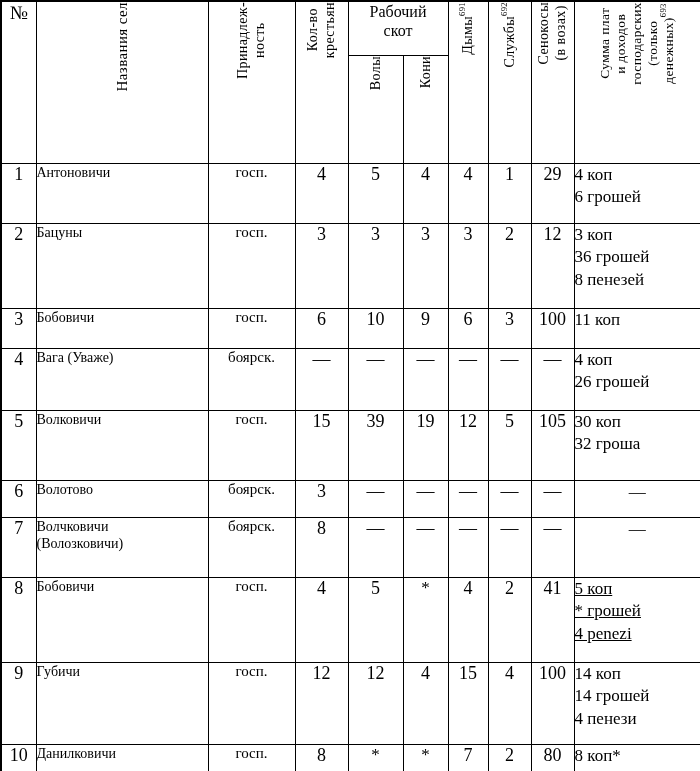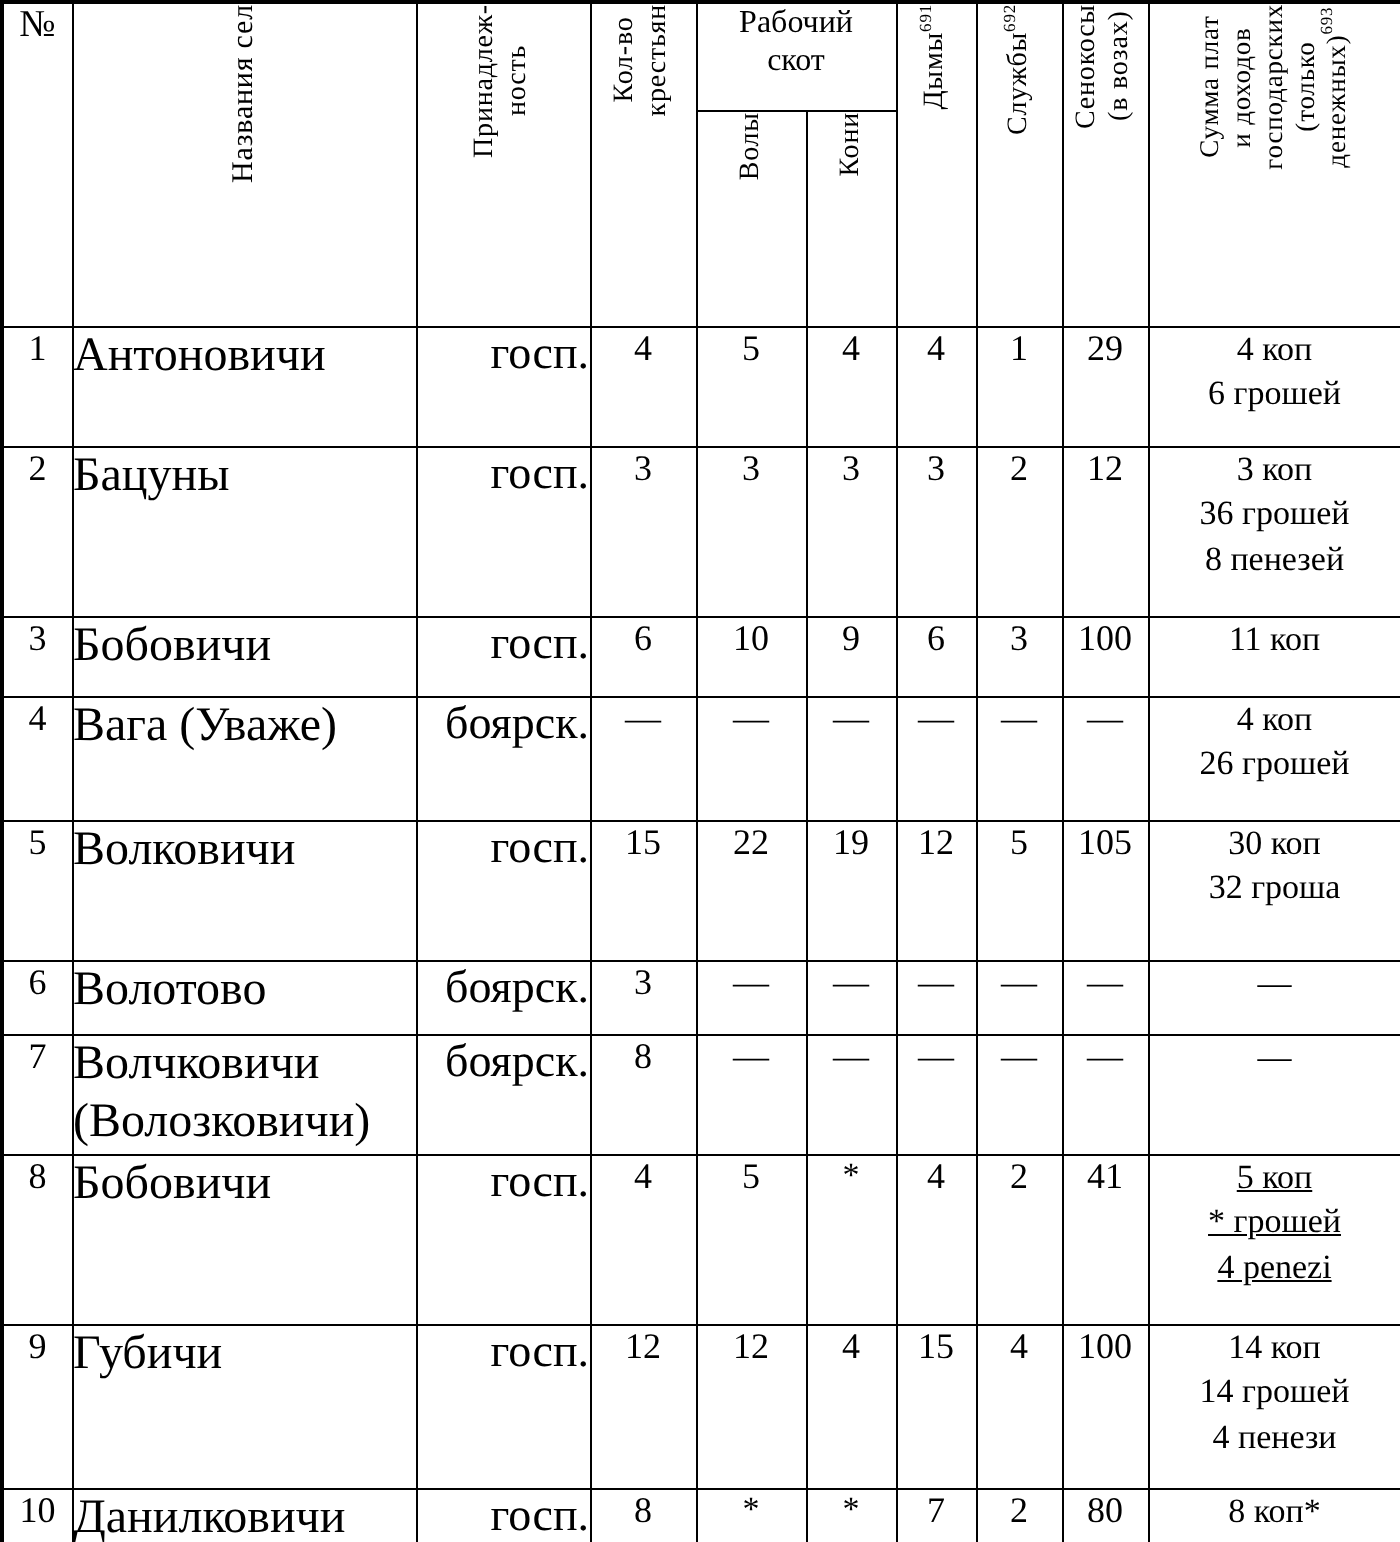--- a/index.html
+++ b/index.html
@@ -86,39 +86,39 @@
 
   
   .c-num {
     text-align: center;
     font-size: 18px;
     padding-top: 9px;
     vertical-align: top;
   }
   .c-name {
     text-align: left;
-    font-size: 24px;
+    font-size: 14px;
     padding: 9px 0 0 6px;
     line-height: 1.22;
     vertical-align: top;
   }
   .c-belong {
-    text-align: right;
-    font-size: 23px;
+    text-align: center;
+    font-size: 15px;
     padding: 9px 0 0 6px;
     vertical-align: top;
   }
   .c-n {
     text-align: center;
     font-size: 18px;
     padding-top: 9px;
     vertical-align: top;
   }
   .c-sum {
-    text-align: center;
+    text-align: left;
     font-size: 17px;
     padding: 9px 0 0 5px;
     line-height: 1.32;
     vertical-align: top;
   }
   .c-sum.center {
     text-align: center;
     padding-left: 0;
   }
   .dash { letter-spacing: 0; }
@@ -237,21 +237,21 @@
           <td class="c-n dash">—</td>
           <td class="c-n dash">—</td>
           <td class="c-sum" style="white-space: pre-line;">4 коп
 26 грошей</td>
         </tr>
         <tr style="height: 70px;">
           <td class="c-num">5</td>
           <td class="c-name">Волковичи</td>
           <td class="c-belong">госп.</td>
           <td class="c-n">15</td>
-          <td class="c-n">22</td>
+          <td class="c-n">39</td>
           <td class="c-n">19</td>
           <td class="c-n">12</td>
           <td class="c-n">5</td>
           <td class="c-n">105</td>
           <td class="c-sum" style="white-space: pre-line;">30 коп
 32 гроша</td>
         </tr>
         <tr style="height: 37px;">
           <td class="c-num">6</td>
           <td class="c-name">Волотово</td>

